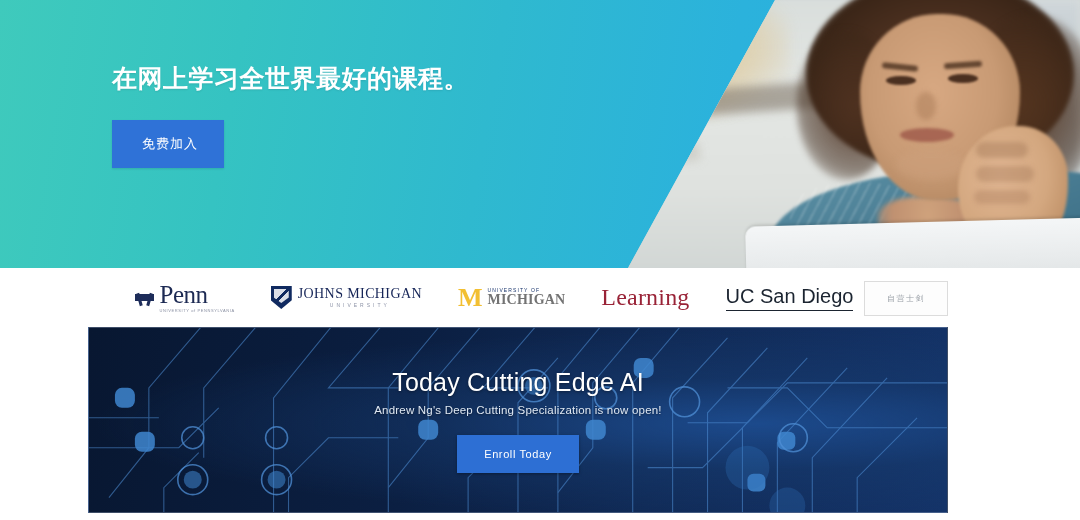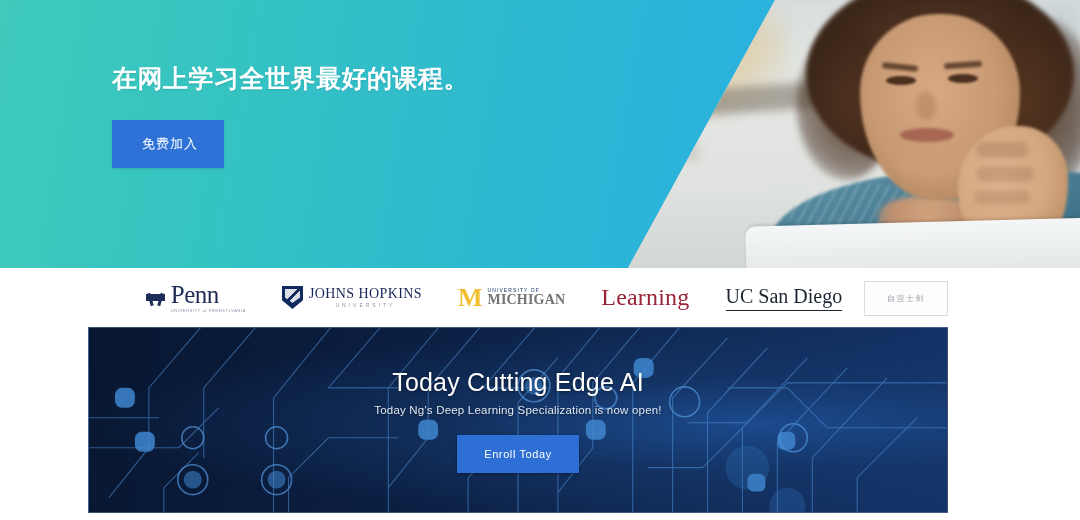--- a/index.html
+++ b/index.html
@@ -177,21 +177,21 @@
 
   .um-m{
     font-family:"Liberation Serif", serif; font-weight:bold;
     font-size:26px; color:#f5bf2b; line-height:.9; letter-spacing:-1px;
   }
   .um-top{ font-size:5px; color:#16336e; letter-spacing:1.1px; }
   .um-bot{ font-family:"Liberation Serif", serif; font-weight:bold; font-size:14px; color:#737373; letter-spacing:.2px; line-height:1.05;}
 
   .stanford-word{ font-family:"Liberation Serif", serif; font-size:24px; color:#9e2237; letter-spacing:.2px; }
 
-  .ucsd-word{ font-family:Liberation Serif, serif; font-size:20px; color:#1b2431; letter-spacing:0; border-bottom:1.5px solid #1b2431; padding-bottom:2px;}
+  .ucsd-word{ font-family:Liberation Sans, sans-serif; font-size:20px; color:#1b2431; letter-spacing:0; border-bottom:1.5px solid #1b2431; padding-bottom:2px;}
 
   .duke-word{ font-family:"Liberation Serif", serif; font-size:23px; color:#262b33; letter-spacing:.5px; line-height:1;}
   .duke-sub{ font-size:5px; color:#9aa0ab; letter-spacing:2.6px; text-align:center; margin-top:1px;}
 
   .overlay-badge{
     position:absolute; left:864px; top:281px; width:84px; height:35px;
     background:#fdfdfd; border:1px solid #dcdcdc;
     display:flex; align-items:center; justify-content:center;
   }
   .overlay-badge span{
@@ -277,21 +277,21 @@
       <div class="penn-shield"></div>
       <div>
         <div class="penn-word">Penn</div>
         <div class="penn-sub">UNIVERSITY of PENNSYLVANIA</div>
       </div>
     </div>
 
     <div class="logo">
       <div class="jh-shield"></div>
       <div>
-        <div class="jh-word">JOHNS HOPKINS</div>
+        <div class="jh-word">JOHNS MICHIGAN</div>
         <div class="jh-sub">UNIVERSITY</div>
       </div>
     </div>
 
     <div class="logo">
       <div class="um-m">M</div>
       <div>
         <div class="um-top">UNIVERSITY OF</div>
         <div class="um-bot">MICHIGAN</div>
       </div>
@@ -372,18 +372,18 @@
         <circle cx="188" cy="152" r="9"></circle>
       </g>
       <g fill="#2f6fb8" opacity=".30">
         <circle cx="660" cy="140" r="22"></circle>
         <circle cx="700" cy="178" r="18"></circle>
       </g>
     </svg>
 
     <div class="ai-content">
       <div class="ai-title">Today Cutting Edge AI</div>
-      <div class="ai-sub">Today Ng's Deep Learning Specialization is now open!</div>
+      <div class="ai-sub">Andrew Ng's Deep Cutting Specialization is now open!</div>
       <button class="ai-btn">Enroll Today</button>
     </div>
   </section>
 
 </div>
 
 </body></html>

